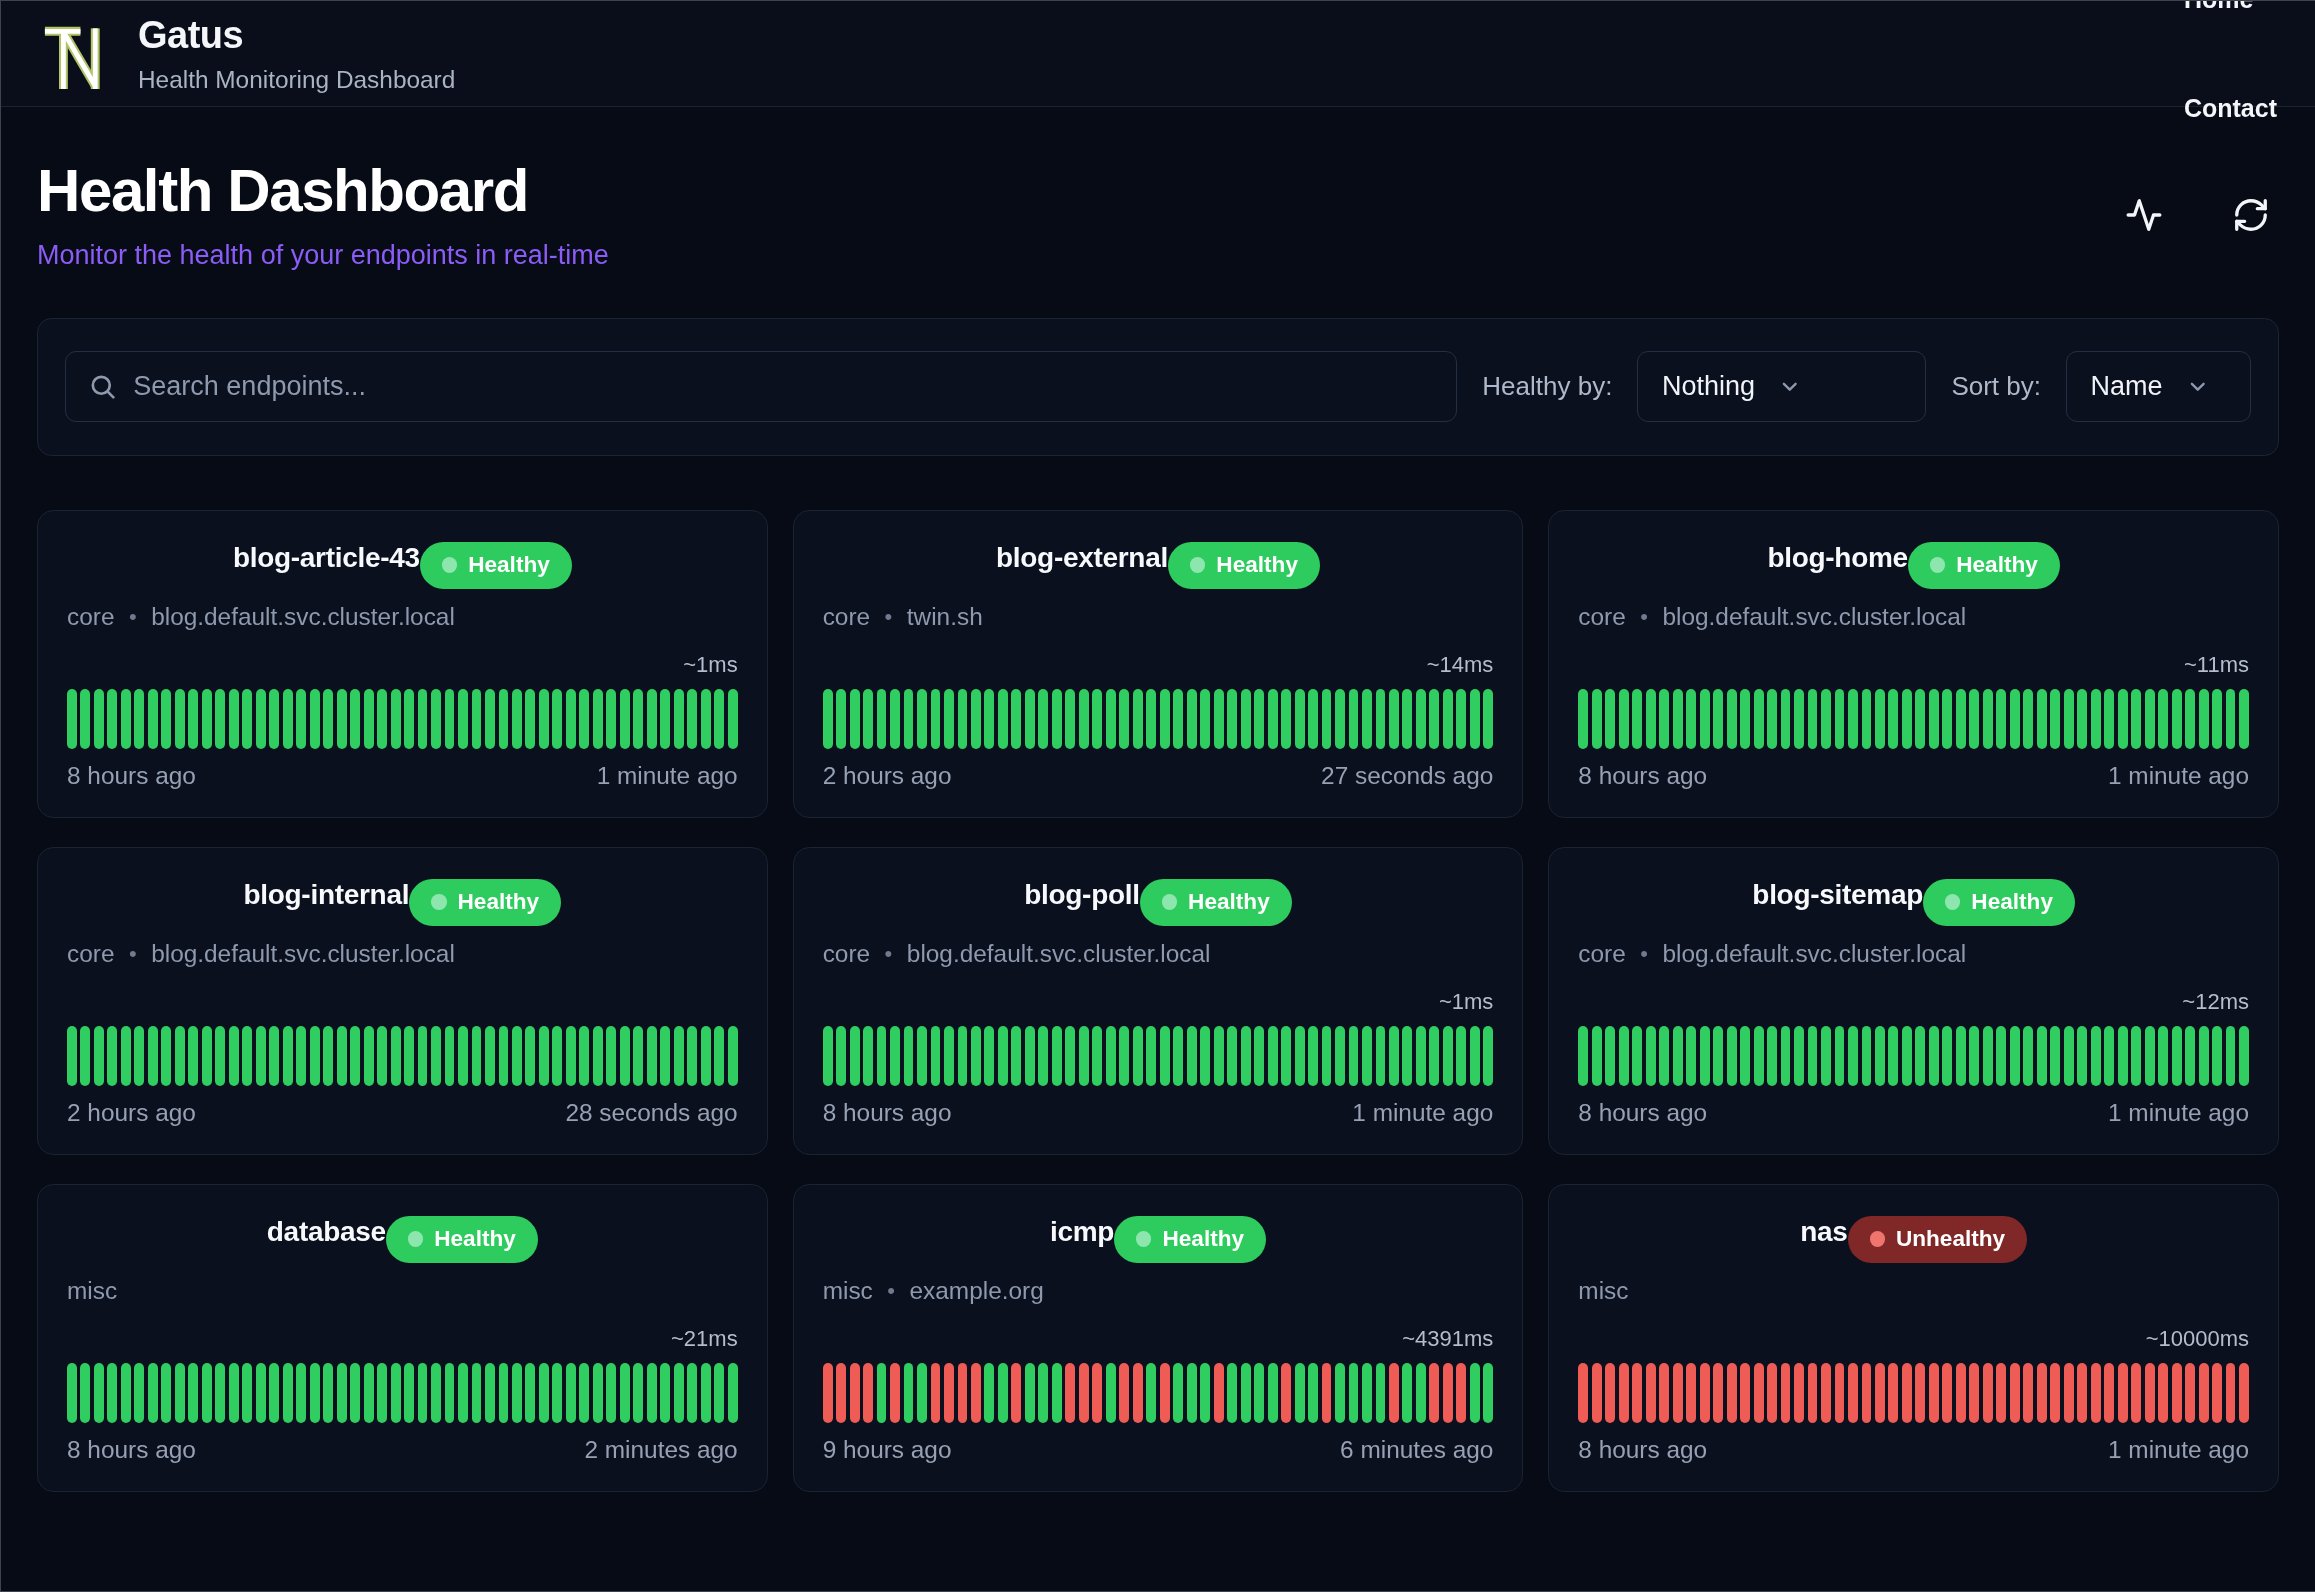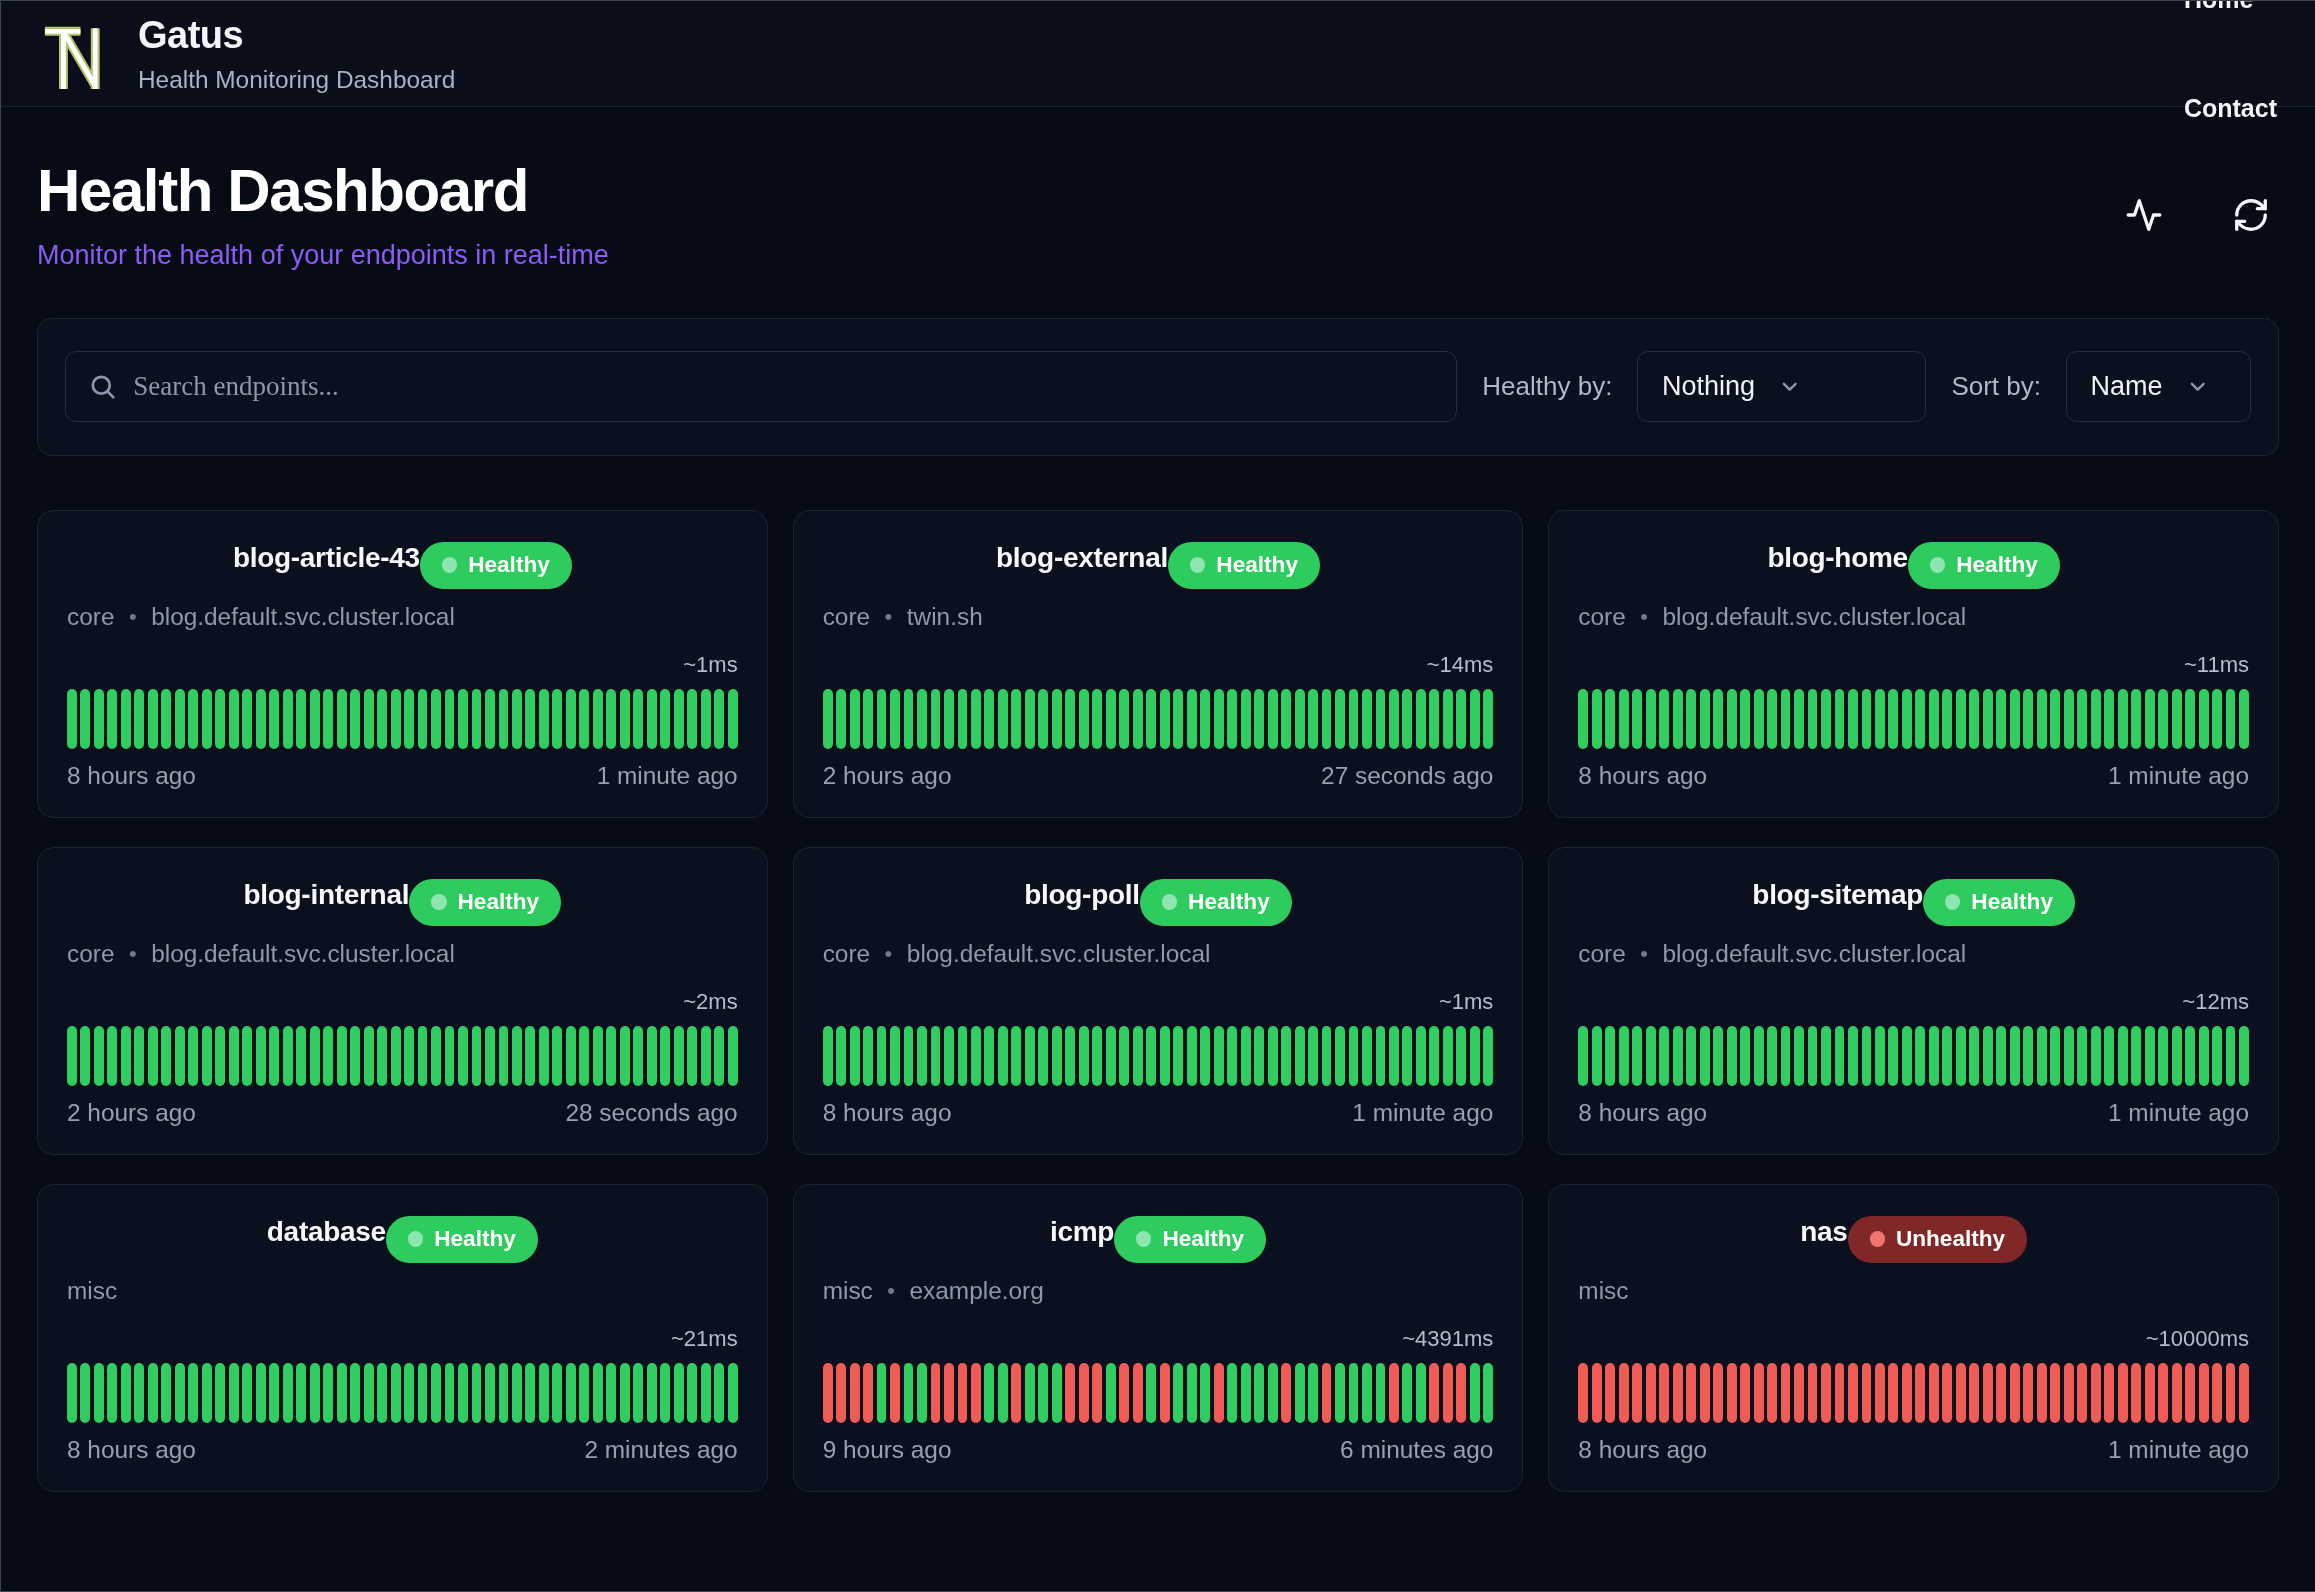--- a/index.html
+++ b/index.html
@@ -36,21 +36,21 @@
     margin-top:47px; height:138px; border:0.9px solid #1c2536; border-radius:14.5px;
     background:#0a101d; display:flex; align-items:center; padding:0 27px; gap:25px;
   }
   .search-wrap{
     flex:1; height:71px; border:0.9px solid #242e44; border-radius:11px; background:#0a101d;
     display:flex; align-items:center; padding:0 22px; gap:16.3px;
   }
   .search-wrap svg{ width:29px; height:29px; stroke:#8e99ad; fill:none; stroke-width:2.2; stroke-linecap:round; }
   .search-wrap input{
     flex:1; background:transparent; border:none; outline:none; color:#e8ecf3; font-size:27px;
-    font-family:Liberation Serif, serif;
+    font-family:Liberation Sans, sans-serif;
   }
   .search-wrap input::placeholder{ color:#8e99ad; }
   .tb-label{ color:#aeb8c8; font-size:26px; white-space:nowrap; }
   .select{
     height:71px; border:0.9px solid #242e44; border-radius:11px; background:#0a101d;
     display:flex; align-items:center; justify-content:flex-start; padding:0 23.5px; cursor:pointer;
   }
   .select .sel-value{ color:#f0f3f8; font-size:27px; }
   .select svg{ width:23.5px; height:23.5px; stroke:#8e99ad; fill:none; stroke-width:2.4; stroke-linecap:round; stroke-linejoin:round; margin-left:23.5px;}
   .select.filter{ width:289px; }
@@ -388,21 +388,20 @@
         <span class="dot"></span>
         <span>Healthy</span>
       </div>
     </div>
     <div class="ep-sub">
       <span>core</span>
       <span class="sep">•</span>
       <span>blog.default.svc.cluster.local</span>
     </div>
     <div class="spacer"></div>
-    <div class="latency">~2ms</div>
     <div class="bars">
             <span class="bar up"></span>
             <span class="bar up"></span>
             <span class="bar up"></span>
             <span class="bar up"></span>
             <span class="bar up"></span>
             <span class="bar up"></span>
             <span class="bar up"></span>
             <span class="bar up"></span>
             <span class="bar up"></span>

